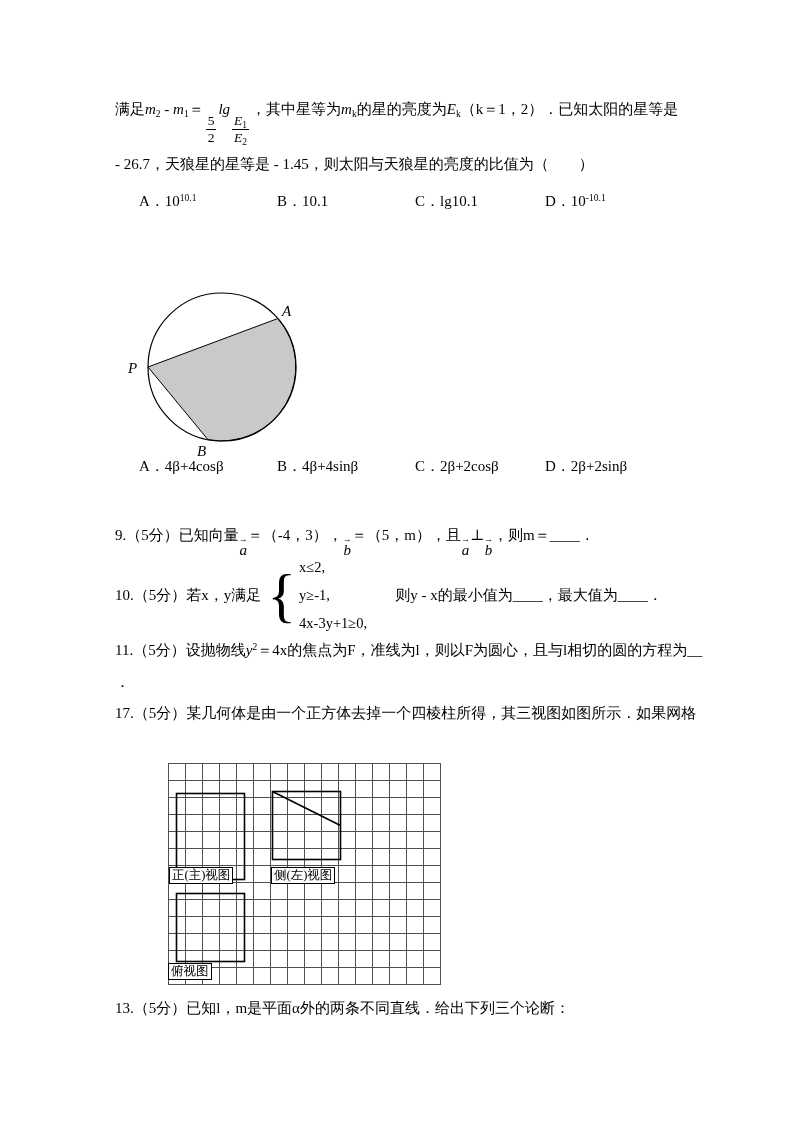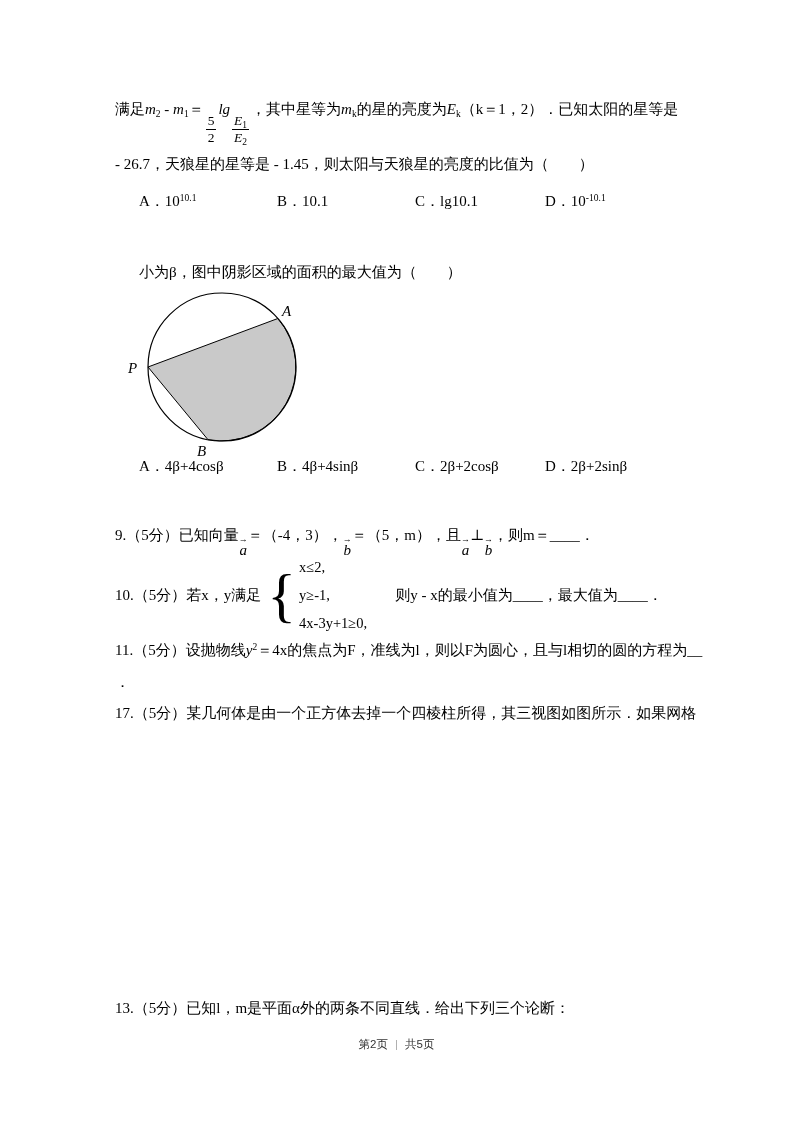--- a/index.html
+++ b/index.html
@@ -60,21 +60,20 @@
         <span class="den"><i>E</i><sub>2</sub></span>
       </span><span>，其中星等为</span><i>m</i><sub>k</sub><span>的星的亮度为</span><i>E</i><sub>k</sub><span>（k＝1，2）．已知太阳的星等是</span>
   </div>
 
   <div class="line" style="left:115px;top:155px;">- 26.7，天狼星的星等是 - 1.45，则太阳与天狼星的亮度的比值为（　　）</div>
 
   <div class="line" style="left:139px;top:192px;">
     <span class="w138"><span>A．</span><span>10</span><sup>10.1</sup></span><span class="w138">B．10.1</span><span class="w130">C．lg10.1</span><span><span>D．</span><span>10</span><sup>-10.1</sup></span>
   </div>
 
-  <div class="line" style="left:139px;top:263px;">小为β，图中阴影区域的面积的最大值为（　　）</div>
 
   <div class="circle-fig">
     <svg width="190" height="170" viewBox="0 0 190 170">
       <path d="M23,75 L152.8,26.5 A74 74 0 0 1 82.9,147.6 Z" fill="#c9c9c9" stroke="#000" stroke-width="1"></path>
       <circle cx="97" cy="75" r="74" fill="none" stroke="#000" stroke-width="1.2"></circle>
       <text x="157" y="24" font-size="15" font-style="italic">A</text>
       <text x="3" y="81" font-size="15" font-style="italic">P</text>
       <text x="72" y="164" font-size="15" font-style="italic">B</text>
     </svg>
   </div>
@@ -111,20 +110,29 @@
     <span class="tail"><span>则y - x的最小值为</span><span>____</span><span>，最大值为</span><span>____</span><span>．</span></span>
   </div>
 
   <div class="line" style="left:115px;top:641px;">
     <span>11.（5分）设抛物线</span><i>y</i><sup>2</sup><span>＝4x的焦点为F，准线为l，则以F为圆心，且与l相切的圆的方程为</span><span>__</span>
   </div>
   <div class="line" style="left:115px;top:673px;">．</div>
 
   <div class="line" style="left:115px;top:704px;">17.（5分）某几何体是由一个正方体去掉一个四棱柱所得，其三视图如图所示．如果网格</div>
 
+  <div class="grid-fig">
+    <div class="grid-bg"></div>
+    <svg class="grid-shapes" width="273" height="222" viewBox="0 0 273 222">
+      <rect x="8.5" y="30.5" width="68" height="86" fill="none" stroke="#000" stroke-width="1.6"></rect>
+      <rect x="104.5" y="28.5" width="68" height="68" fill="none" stroke="#000" stroke-width="1.6"></rect>
+      <line x1="104.5" y1="28.5" x2="172.5" y2="62.5" stroke="#000" stroke-width="1.6"></line>
+      <rect x="8.5" y="130.5" width="68" height="68" fill="none" stroke="#000" stroke-width="1.6"></rect>
+    </svg>
+    <div class="view-label front-label">正(主)视图</div>
+    <div class="view-label side-label">侧(左)视图</div>
+    <div class="view-label top-label">俯视图</div>
+  </div>
 
   <div class="line" style="left:115px;top:999px;">13.（5分）已知l，m是平面α外的两条不同直线．给出下列三个论断：</div>
 
-  <div class="footer">
-    <span>第2页</span><span class="sep">|</span><span>共5页</span>
-  </div>
 
 </div>
 
 </body></html>

